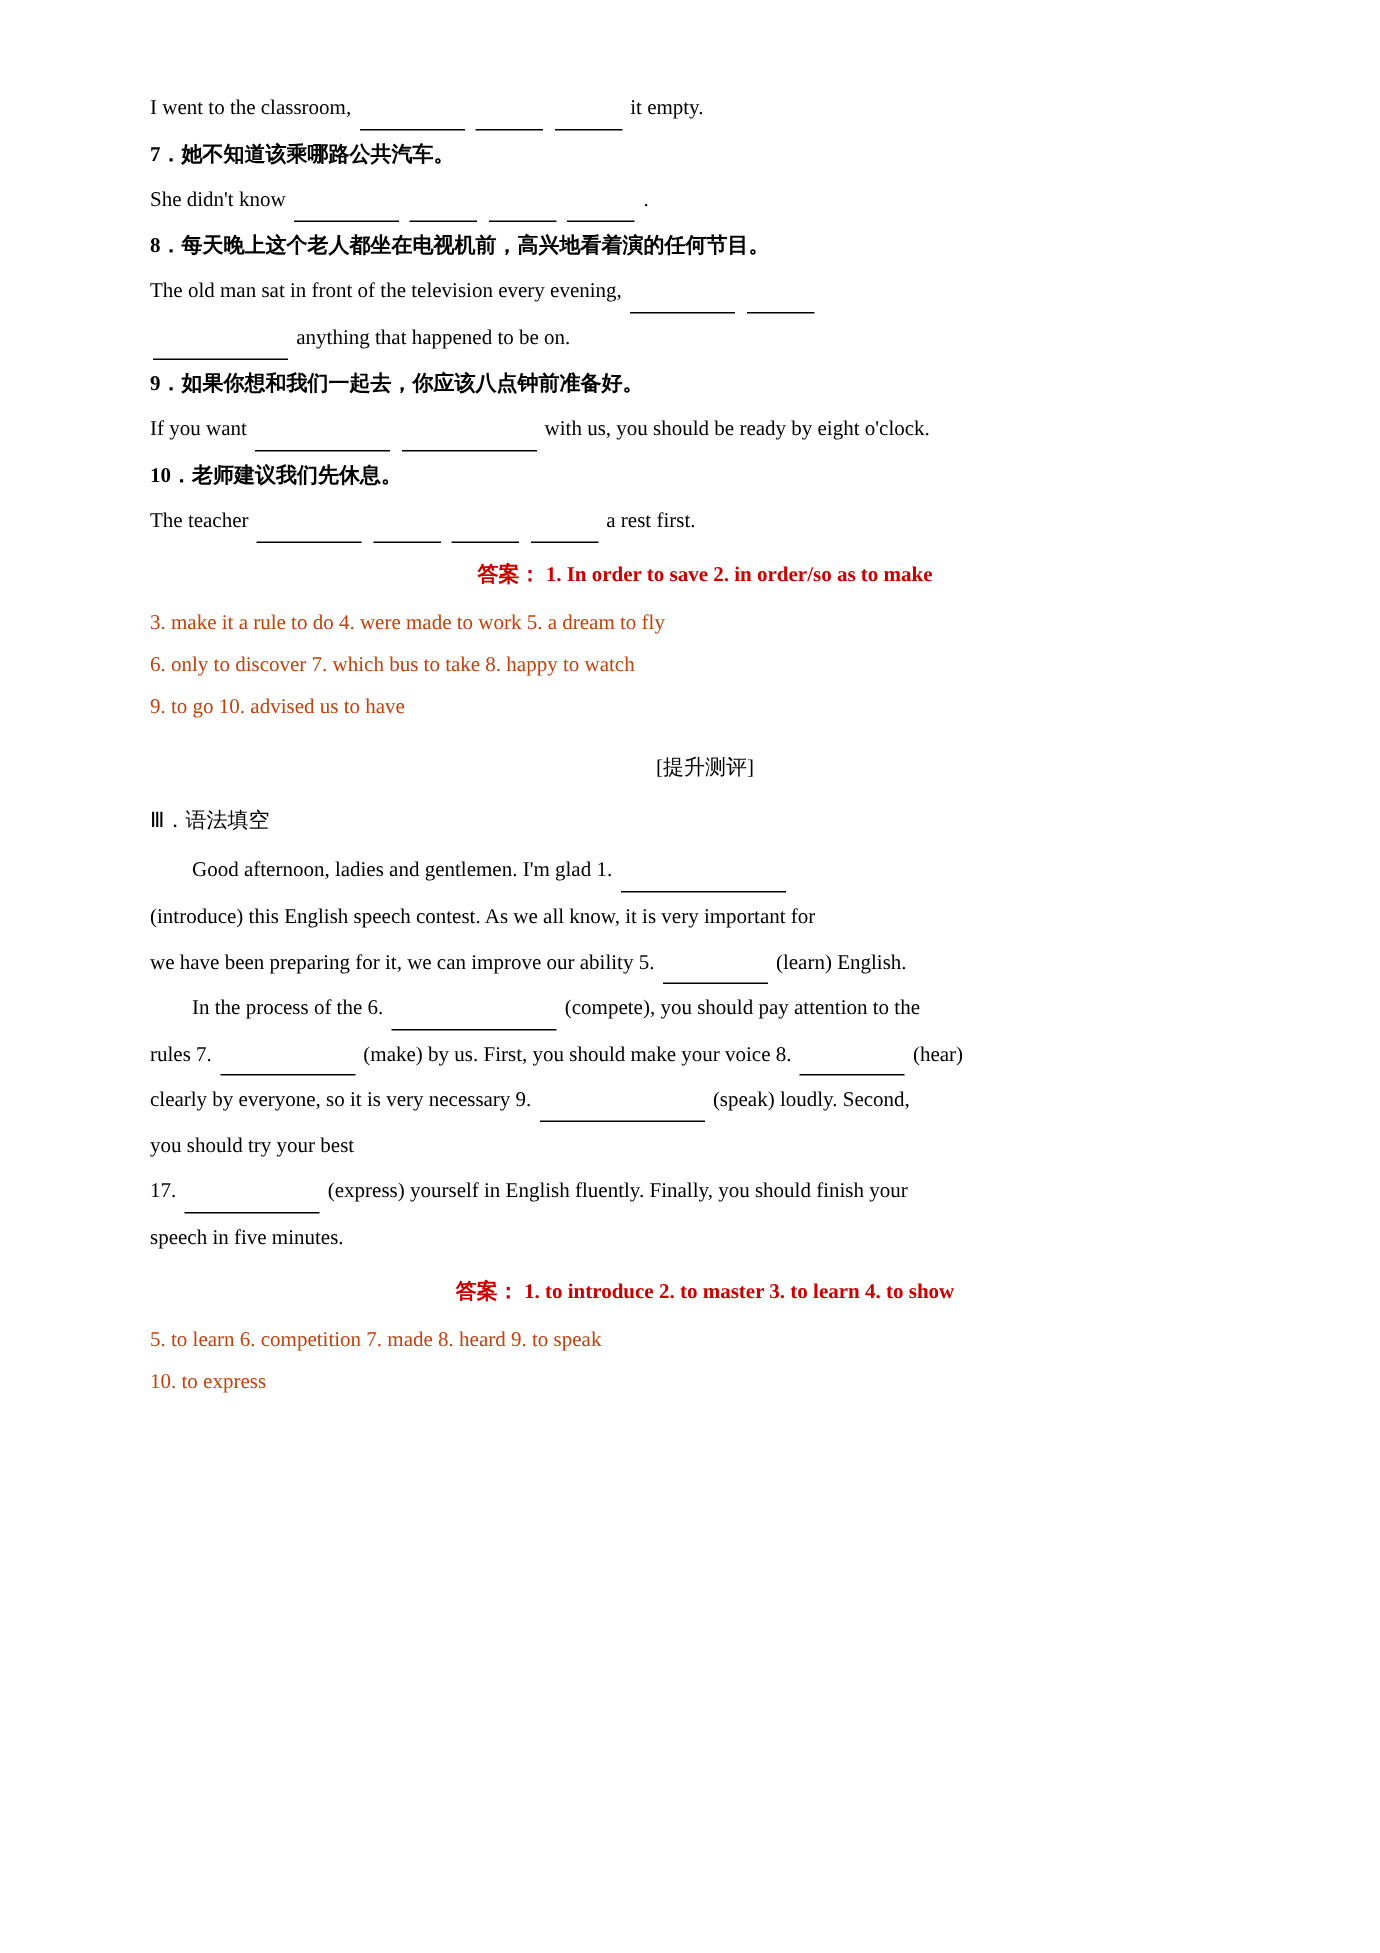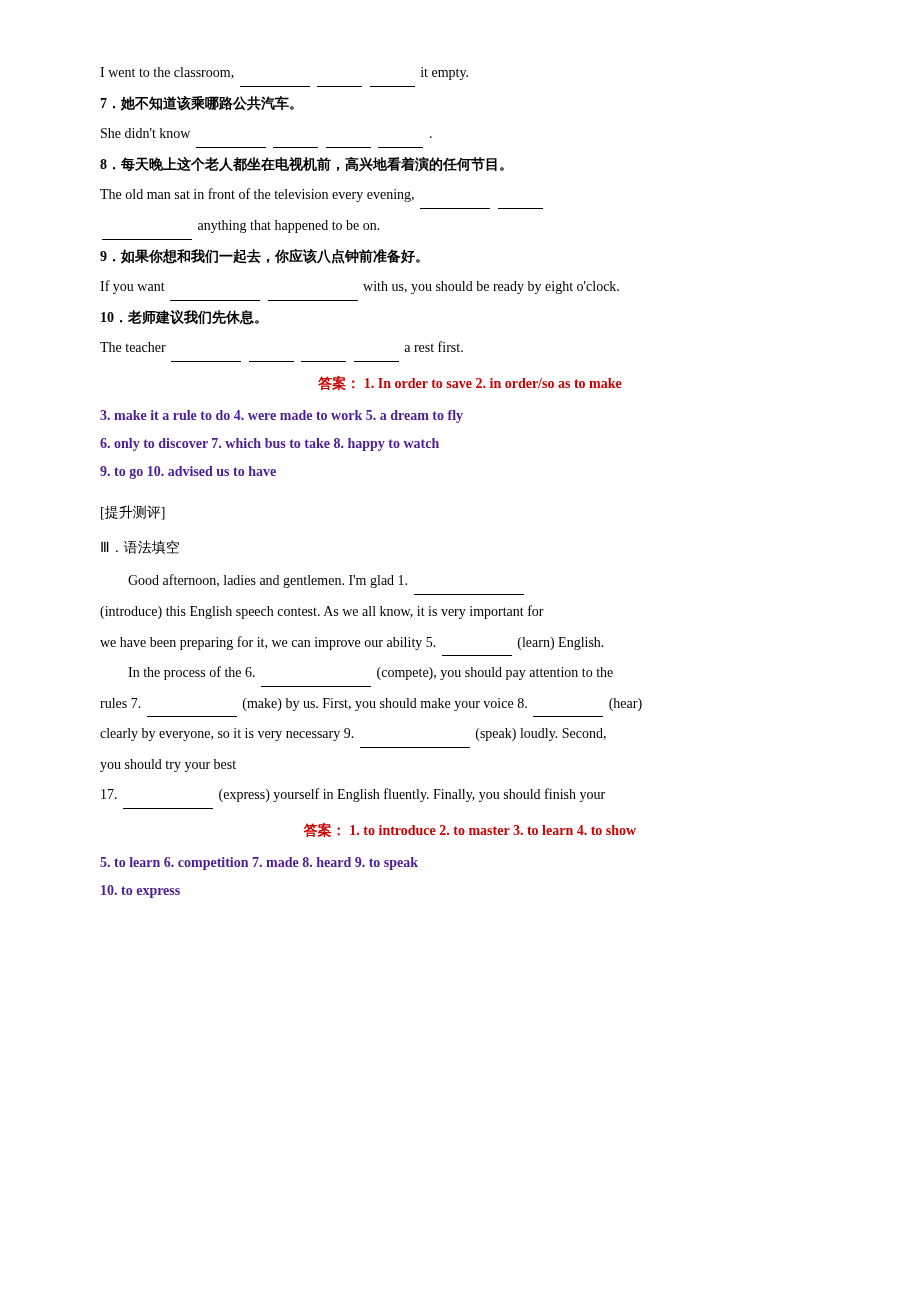--- a/index.html
+++ b/index.html
@@ -41,25 +41,26 @@
       font-weight: bold;
     }
     .answer-section {
       color: #cc0000;
       font-weight: bold;
       margin: 8px 0 4px 0;
       line-height: 2;
       text-align: center;
     }
     .answer-line {
-      color: #4c1d95;
-      font-weight: bold;
+      color: #c2410c;
+      font-weight: normal;
       line-height: 2;
     }
     .section-title {
+      text-align: center;
       margin: 14px 0 10px 0;
       font-size: 14px;
     }
     .section-header {
       font-size: 14px;
       margin-bottom: 8px;
     }
     .indent {
       text-indent: 2em;
     }
@@ -191,20 +192,23 @@
     <span>you should try your best</span>
   </div>
 
   <div class="line">
     <span>17.</span>
     <span class="blank blank-lg"></span>
     <span>(express)</span>
     <span>yourself in English fluently. Finally, you should finish your</span>
   </div>
 
+  <div class="line">
+    <span>speech in five minutes.</span>
+  </div>
 
   <div class="answer-section">
     <span>答案：</span>
     <span>1. to introduce  2. to master  3. to learn  4. to show</span>
   </div>
   <div class="answer-line">
     <span>5. to learn  6. competition  7. made  8. heard   9. to speak</span>
   </div>
   <div class="answer-line">
     <span>10. to express</span>

